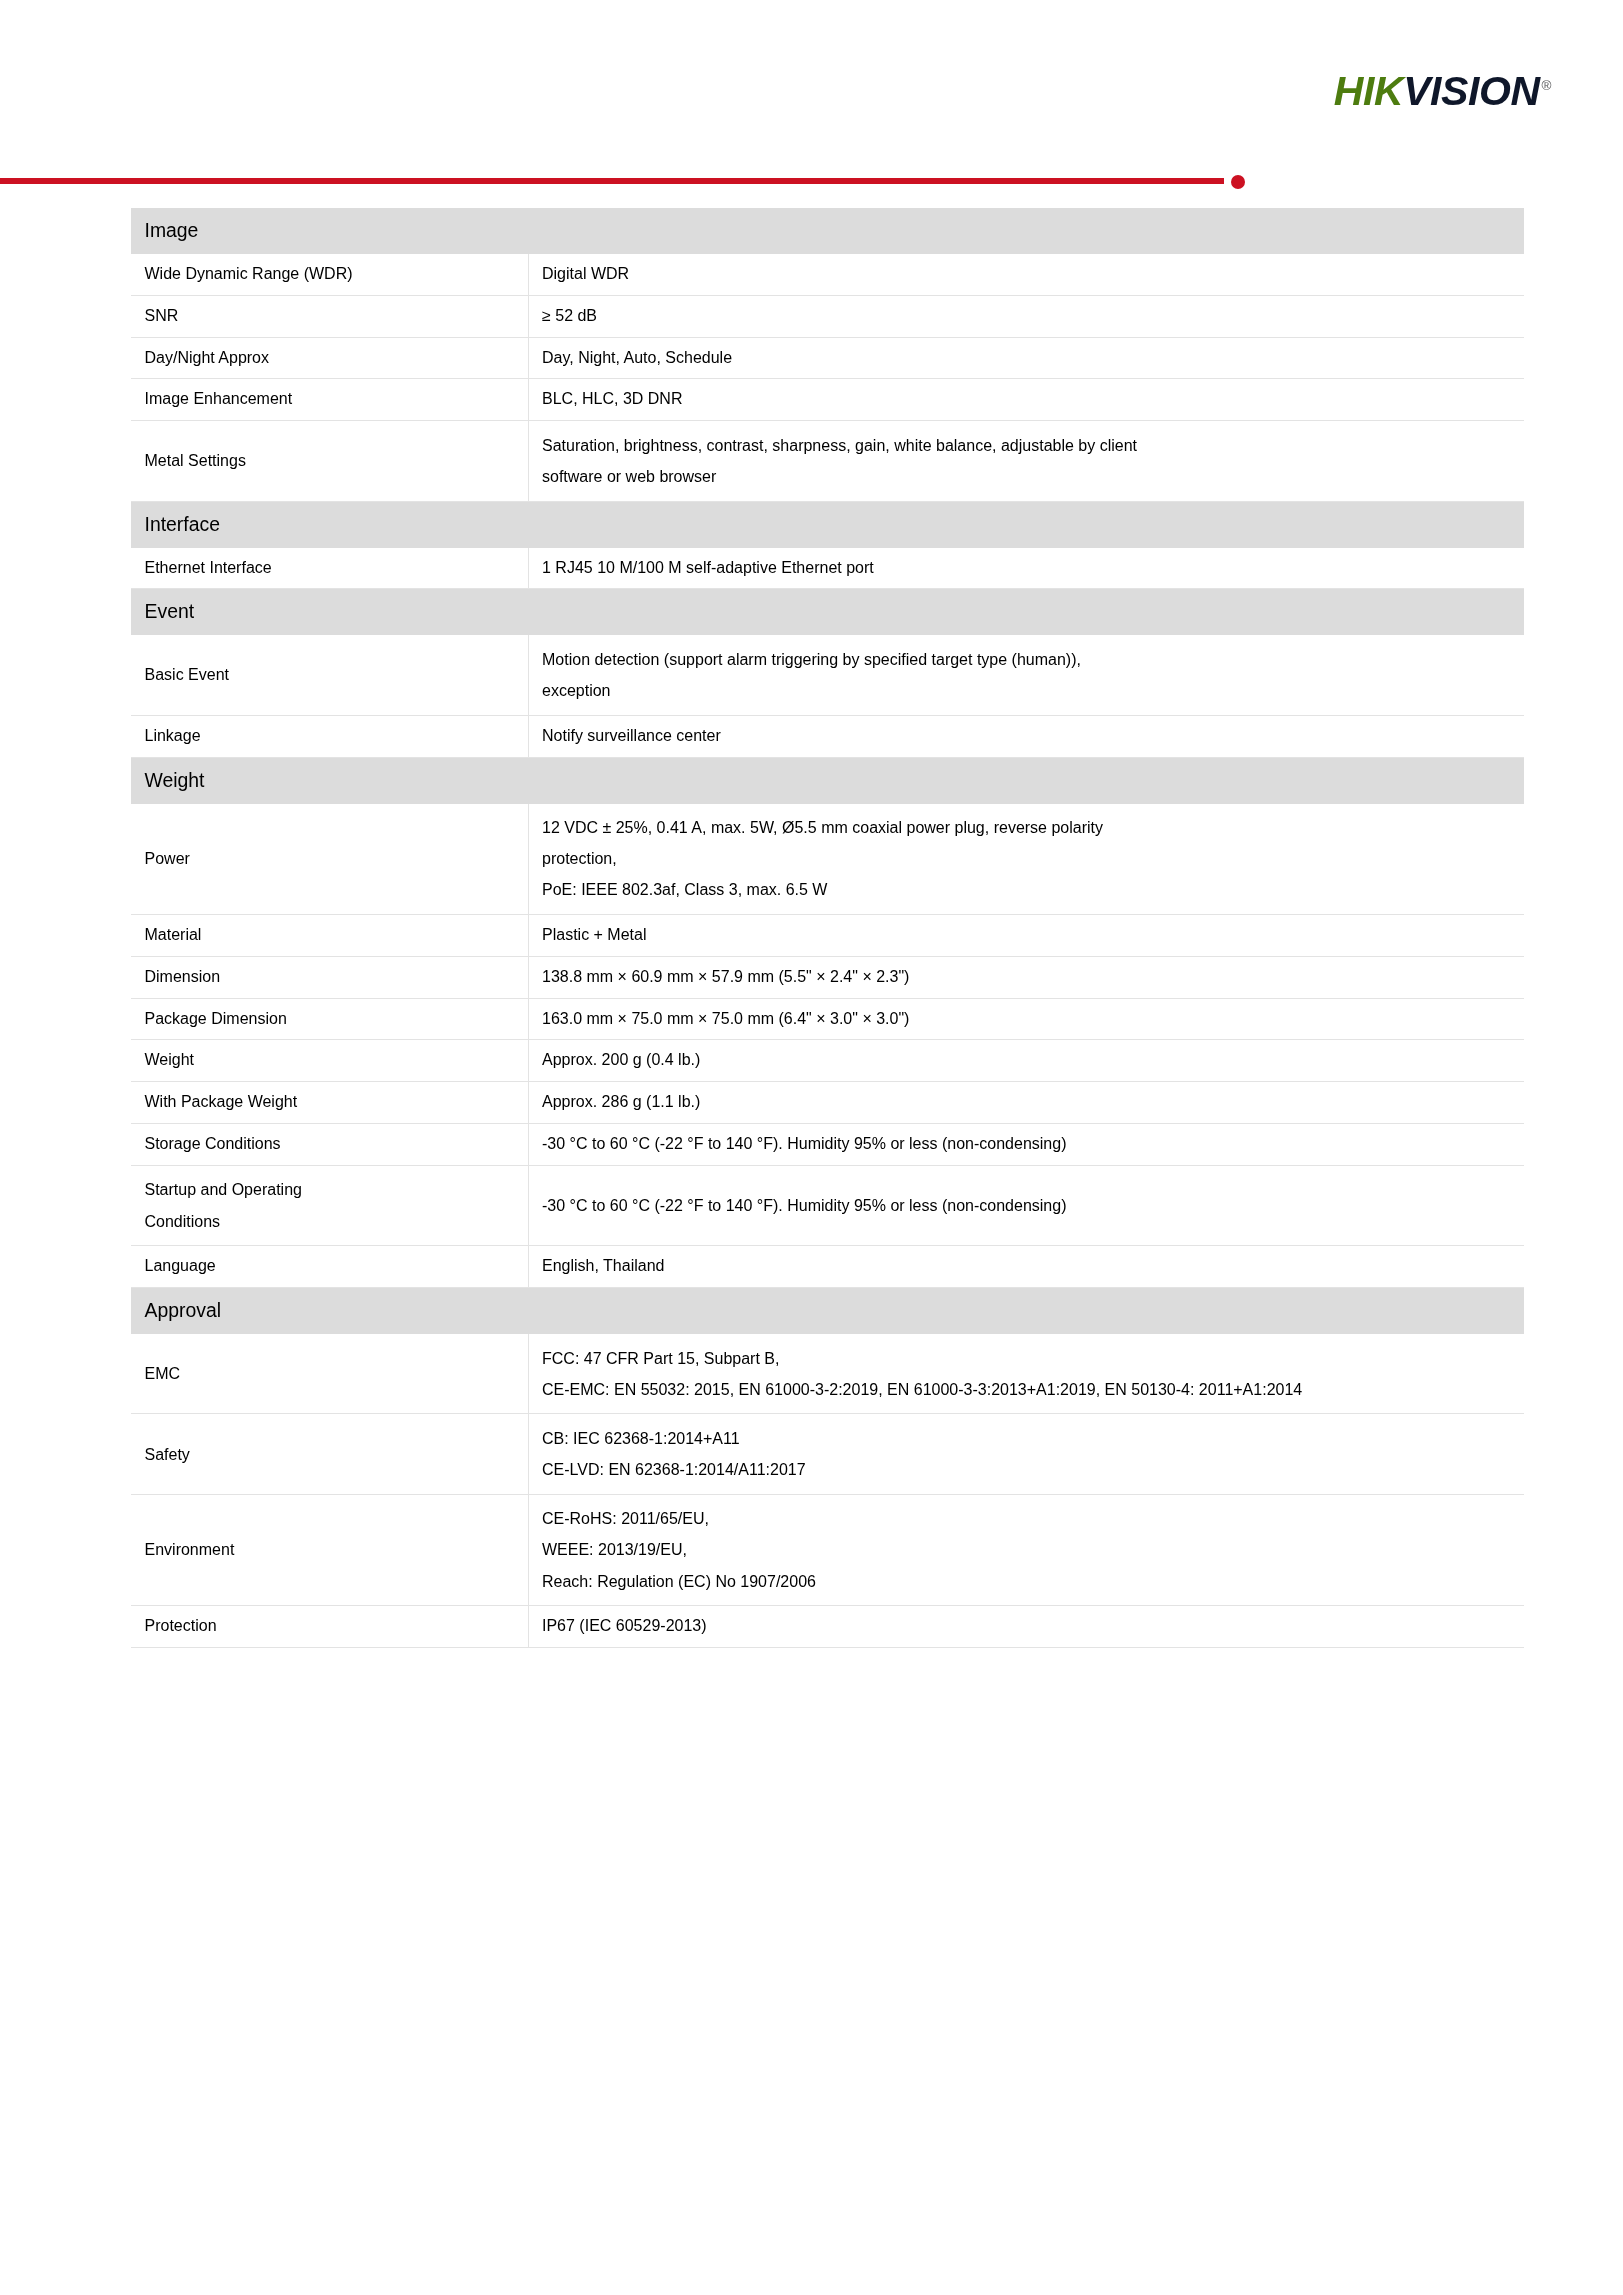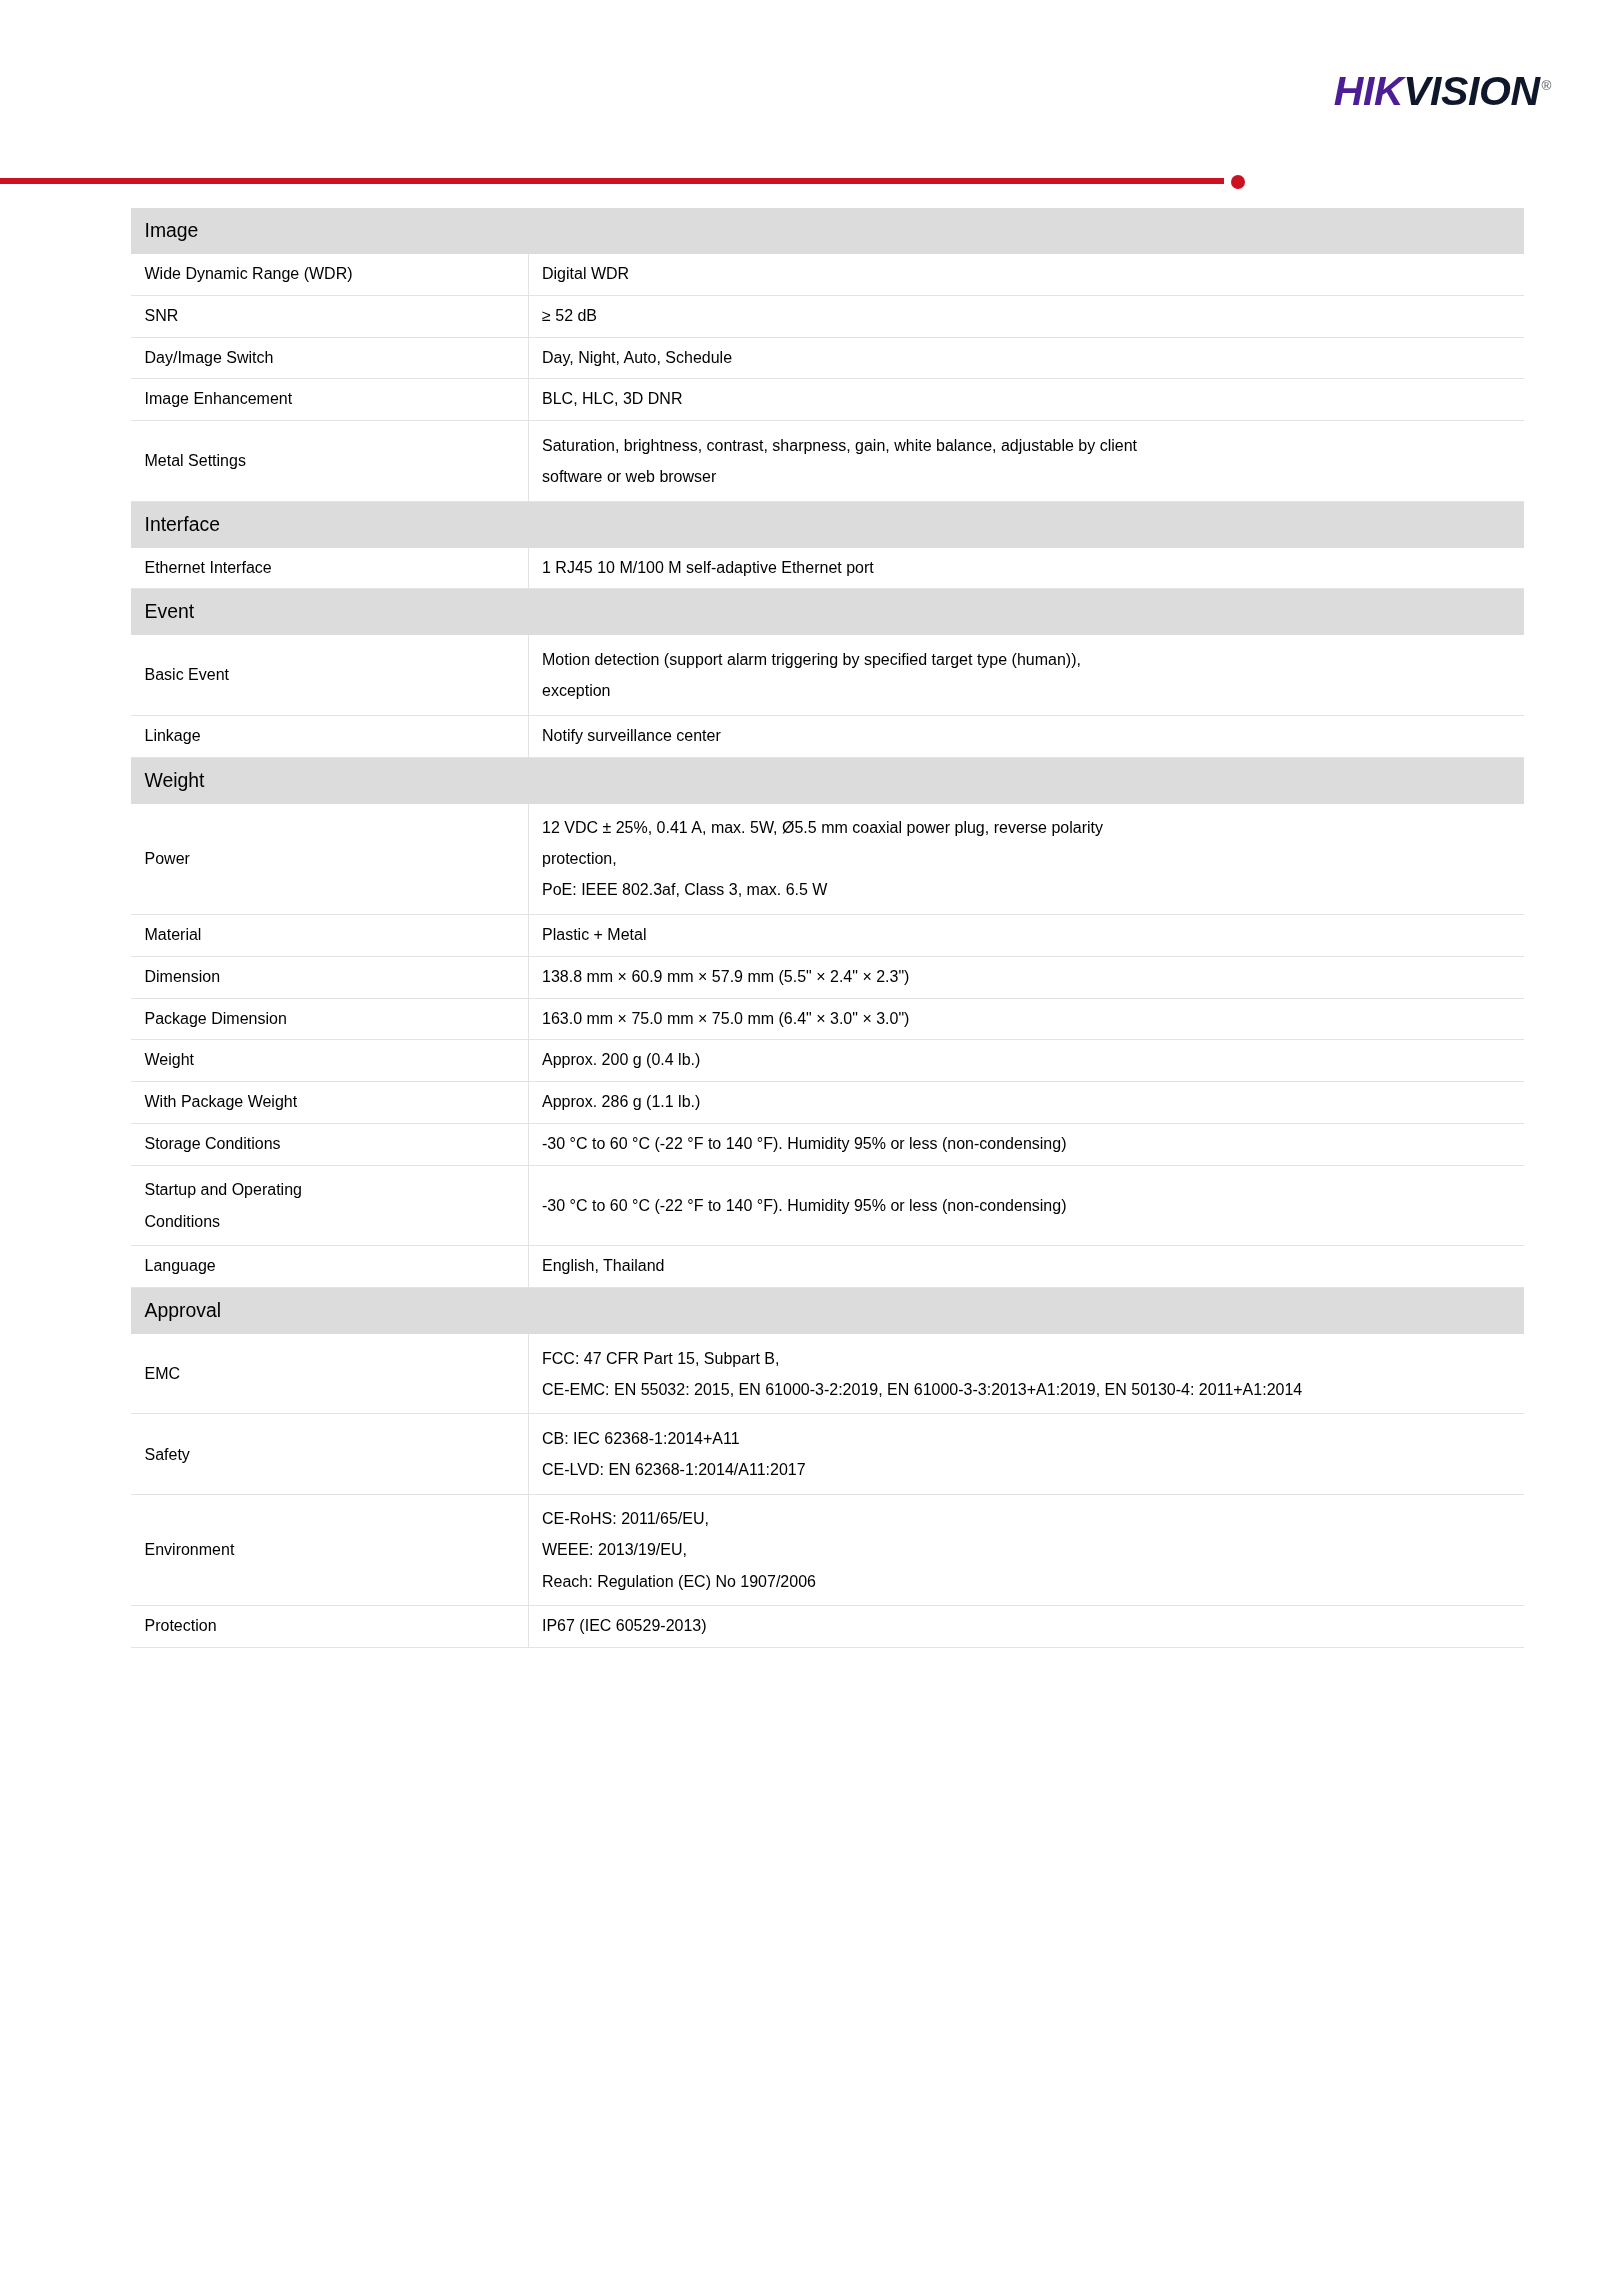--- a/index.html
+++ b/index.html
@@ -26,21 +26,21 @@
     right: 72px;
     top: 71px;
     font-size: 41px;
     font-weight: bold;
     font-style: italic;
     letter-spacing: -0.4px;
     line-height: 1;
     white-space: nowrap;
     font-family: "Liberation Sans", sans-serif;
   }
-  .logo .hik { color: #4c1d95; }
+  .logo .hik { color: #4d7c0f; }
   .logo .vision { color: #0f172a; }
   .logo .reg {
     color: #58595b;
     font-size: 13.5px;
     font-style: normal;
     font-weight: normal;
     vertical-align: super;
     margin-left: 1.7px;
   }
 
@@ -154,21 +154,21 @@
         <tr class="data-row single">
           <td class="label">
             <span class="line">SNR</span>
           </td>
           <td class="value">
             <span class="line">≥ 52 dB</span>
           </td>
         </tr>
         <tr class="data-row single">
           <td class="label">
-            <span class="line">Day/Image Switch</span>
+            <span class="line">Day/Night Approx</span>
           </td>
           <td class="value">
             <span class="line">Day, Night, Auto, Schedule</span>
           </td>
         </tr>
         <tr class="data-row single">
           <td class="label">
             <span class="line">Image Enhancement</span>
           </td>
           <td class="value">

